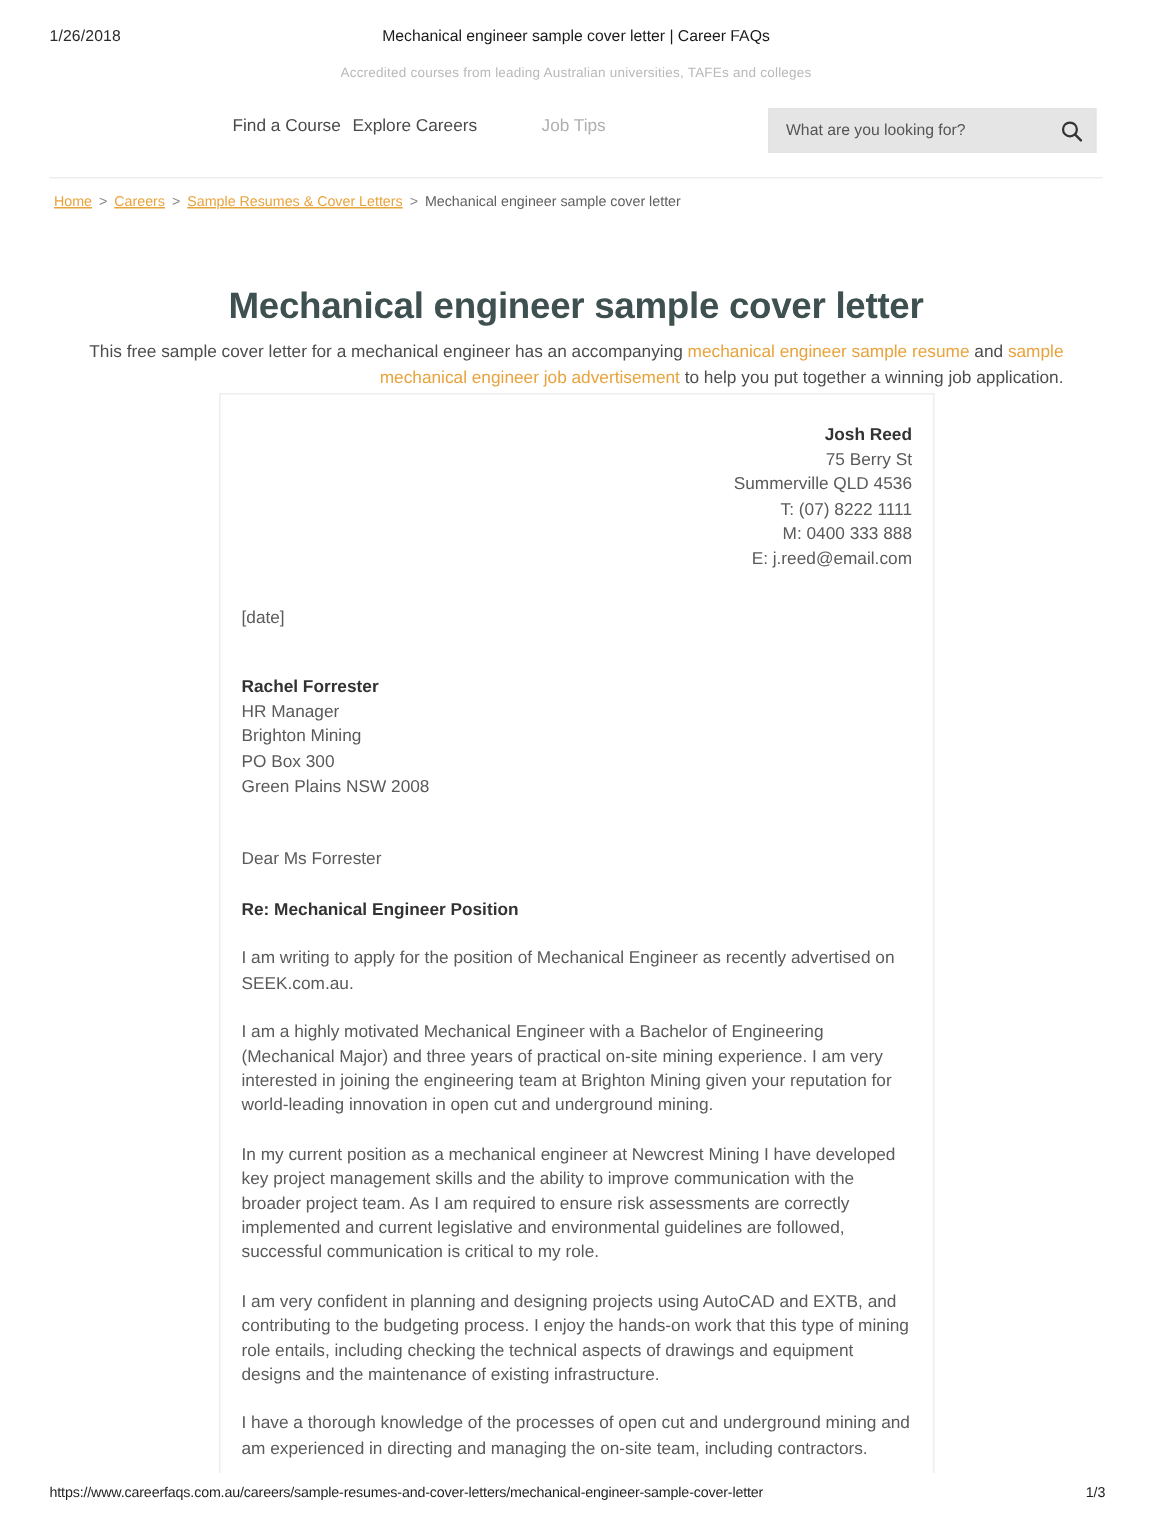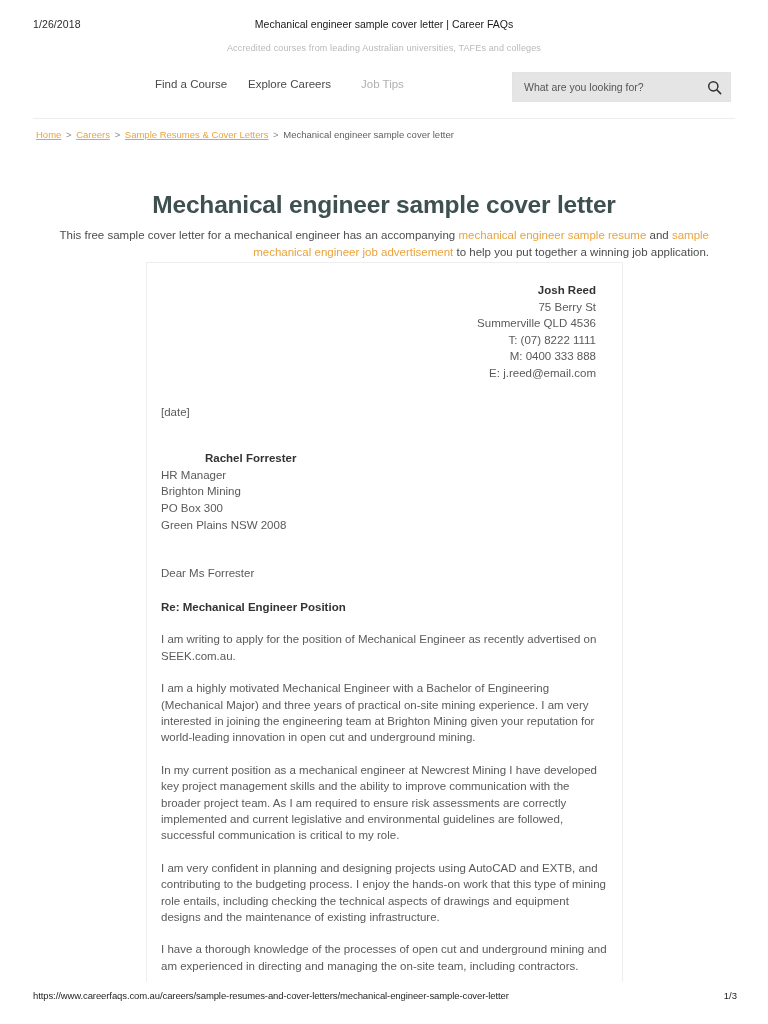--- a/index.html
+++ b/index.html
@@ -73,21 +73,21 @@
   .nav-item {
     position: absolute;
     top: 0;
     font-size: 11.5px;
     color: #4a4a4a;
     white-space: nowrap;
     line-height: 16px;
   }
   .nav-item.muted { color: #b0b0b0; }
   .nav-find   { left: 155px; }
-  .nav-explore{ left: 248px; }
+  .nav-explore{ left: 235px; }
   .nav-jobtips{ left: 361px; }
 
   .search-box {
     position: absolute;
     top: -4px;
     left: 512px;
     width: 219px;
     height: 30px;
     border: 1px solid #e3e3e3;
     background: #e5e5e5;
@@ -184,21 +184,21 @@
     padding: 14px 14px 0 14px;
     overflow: hidden;
   }
 
   .sender {
     text-align: right;
     font-size: 11.5px;
     line-height: 16.6px;
     color: #5a5a5a;
     margin-top: 5px;
-    margin-right: 12px;
+    margin-right: 0px;
   }
   .sender .name {
     font-weight: bold;
     color: #333333;
   }
 
   .letter-body {
     margin-top: 22px;
     font-size: 11.5px;
     line-height: 16.6px;
@@ -208,21 +208,20 @@
 
   .recipient {
     margin-top: 30px;
     font-size: 11.5px;
     line-height: 16.6px;
     color: #5a5a5a;
   }
   .recipient .rname {
     font-weight: bold;
     color: #333333;
-    margin-left: 44px;
   }
 
   .salutation {
     margin-top: 32px;
     font-size: 11.5px;
     color: #5a5a5a;
   }
 
   .subject {
     margin-top: 17px;

